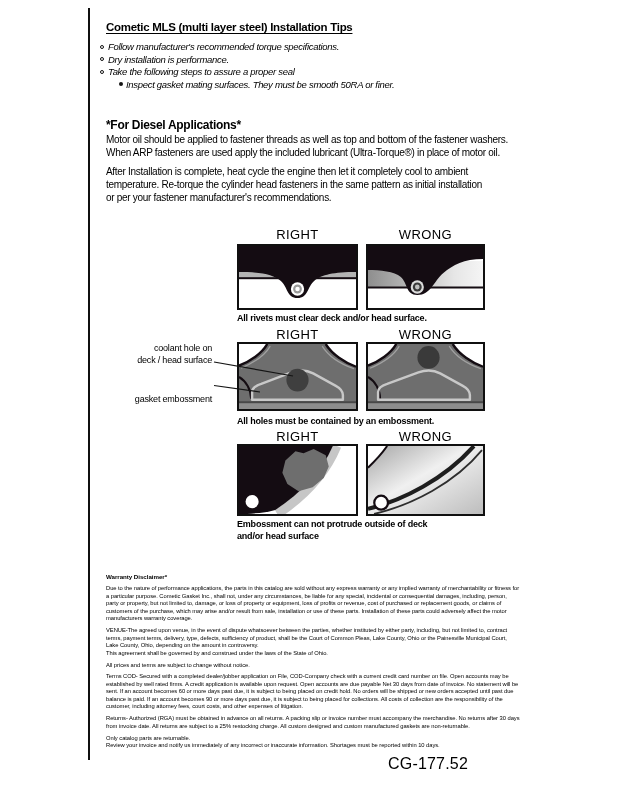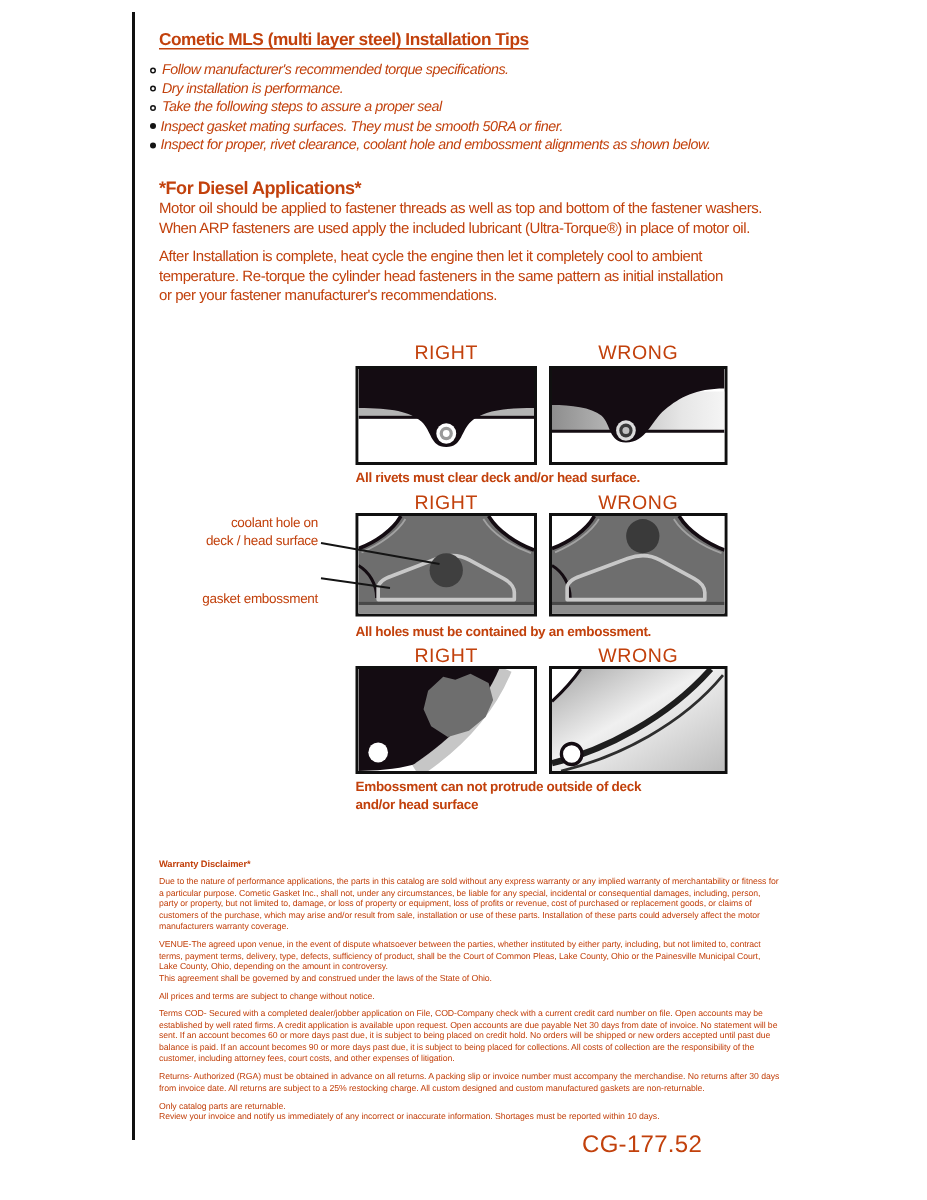--- a/index.html
+++ b/index.html
@@ -1,30 +1,30 @@
 <!DOCTYPE html>
 <html><head>
 <meta charset="utf-8">
 <style>
   * { margin:0; padding:0; box-sizing:border-box; }
   html,body { background:#ffffff; }
   .page {
     position:relative; width:618px; height:800px; background:#ffffff;
-    font-family:"Liberation Sans", sans-serif; color:#c2410c; overflow:hidden;
+    font-family:"Liberation Sans", sans-serif; color:#000000; overflow:hidden;
   }
   .left-rule { position:absolute; left:88px; top:8px; width:2px; height:752px; background:#101010; }
 
   .title {
     position:absolute; left:106px; top:21px; font-size:11.5px; font-weight:bold;
     letter-spacing:-0.3px; text-decoration:underline; text-underline-offset:2px;
   }
 
   .bullets { position:absolute; left:100px; top:41px; width:440px; font-size:9.5px; letter-spacing:-0.3px;font-style:italic; }
   .b-row { display:flex; align-items:flex-start; line-height:12.6px; }
-  .b-row.sub { }
+  .b-row.sub { margin-left:19px; }
   .ring { flex:0 0 auto; width:4px; height:4px; border:1px solid #141414; border-radius:50%; margin:3.5px 4px 0 0; }
   .dot  { flex:0 0 auto; width:4px; height:4px; background:#141414; border-radius:50%; margin:3.5px 3px 0 0; }
 
   .diesel-h { position:absolute; left:106px; top:118px; font-size:12px; font-weight:bold; letter-spacing:-0.3px; }
   .body { position:absolute; left:106px; width:440px; font-size:10px; letter-spacing:-0.3px; line-height:13.2px; white-space:pre-line; }
   .p1 { top:133px; } .p2 { top:165px; } .note { top:205px; }
 
   .dlab { position:absolute; text-align:center; font-size:13px; letter-spacing:0.4px; }
   .col-l { left:237px; width:121px; } .col-r { left:366px; width:119px; }
   .r1 { top:227px; } .r2 { top:327px; } .r3 { top:429px; }
@@ -63,24 +63,20 @@
       <span class="ring"></span>
       <span>Dry installation is performance.</span>
     </div>
     <div class="b-row">
       <span class="ring"></span>
       <span>Take the following steps to assure a proper seal</span>
     </div>
     <div class="b-row sub">
       <span class="dot"></span>
       <span>Inspect gasket mating surfaces.  They must be smooth 50RA or finer.</span>
-    </div>
-    <div class="b-row sub">
-      <span class="dot"></span>
-      <span>Inspect for proper, rivet clearance, coolant hole and embossment alignments as shown below.</span>
     </div>
   </div>
 
   <h2 class="diesel-h">*For Diesel Applications*</h2>
   <p class="body p1">Motor oil should be applied to fastener threads as well as top and bottom of the fastener washers.
 When ARP fasteners are used apply the included lubricant (Ultra-Torque®) in place of motor oil.</p>
   <p class="body p2">After Installation is complete, heat cycle the engine then let it completely cool to ambient
 temperature. Re-torque the cylinder head fasteners in the same pattern as initial installation
 or per your fastener manufacturer's recommendations.</p>
 

